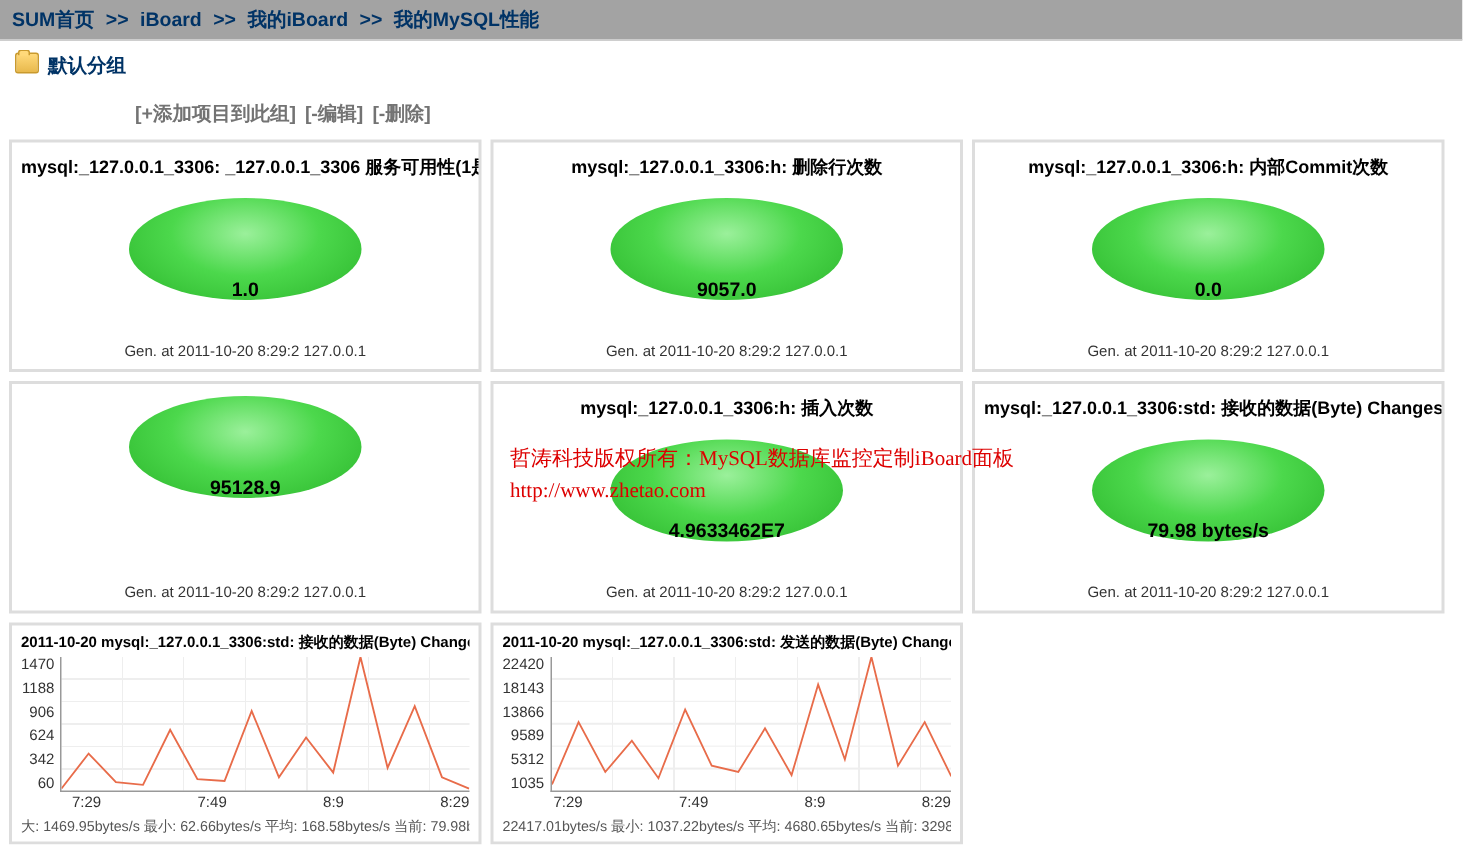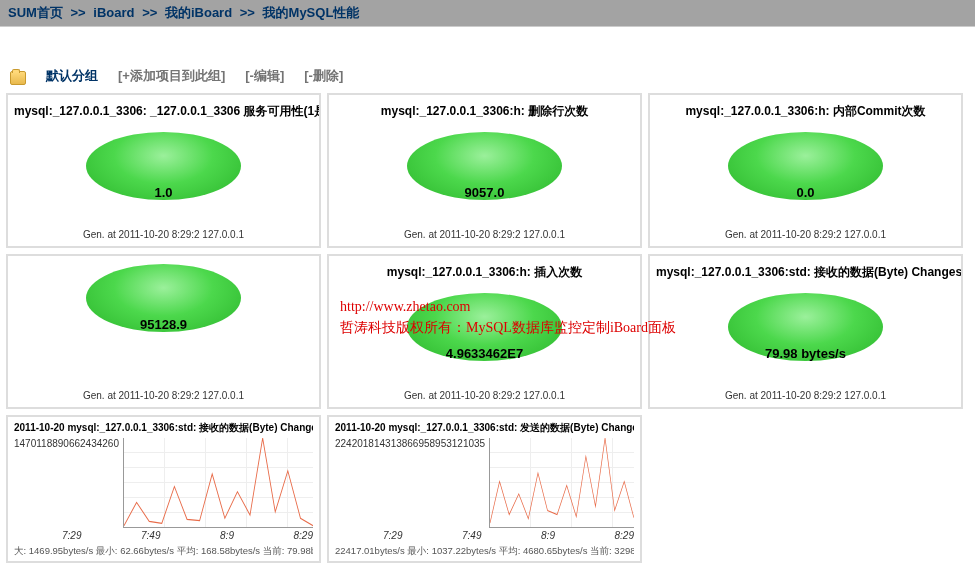--- a/index.html
+++ b/index.html
@@ -1,34 +1,34 @@
 <!DOCTYPE html>
 <html><head>
 <meta charset="utf-8">
 <style>
 * { margin: 0; padding: 0; box-sizing: border-box; }
 body { font-family: Arial, sans-serif; font-size: 12px; background: #fff; width: 975px; }
 .breadcrumb { background: #a3a3a3; padding: 4px 8px; font-size: 13px; font-weight: bold; color: #003366; border-bottom: 1px solid #ccc; }
 .breadcrumb a { color: #003366; text-decoration: none; }
 .sep { color: #003366; margin: 0 4px; }
-.group-header { padding: 8px 10px; font-size: 13px; color: #003366; font-weight: bold; display: flex; align-items: flex-end; gap: 20px; }
+.group-header { padding: 8px 10px; font-size: 13px; color: #003366; font-weight: bold; display: flex; align-items: flex-start; gap: 6px; }
 .folder-icon { width: 16px; height: 14px; background: linear-gradient(#ffd97a, #e8b94d); border: 1px solid #c99a2e; border-radius: 2px; position: relative; display: inline-block; }
 .folder-icon::before { content: ""; position: absolute; top: -3px; left: 1px; width: 6px; height: 3px; background: #ffd97a; border: 1px solid #c99a2e; border-bottom: none; border-radius: 2px 2px 0 0; }
 .group-header .link { color: #737373; font-weight: bold; margin-top: 32px; }
 .panels { display: flex; flex-wrap: wrap; gap: 6px; padding: 0 6px; }
 .panel { border: 2px solid #ddd; background: #fff; width: 315px; height: 155px; display: flex; flex-direction: column; align-items: center; position: relative; }
 .panel-title { font-size: 12px; font-weight: bold; padding: 8px 6px 4px; text-align: center; width: 100%; white-space: nowrap; overflow: hidden; }
 .ellipse { width: 155px; height: 68px; border-radius: 50%; background: radial-gradient(ellipse at 50% 35%, #9bf09b 0%, #4cd84c 45%, #2bb52b 100%); display: flex; align-items: flex-end; justify-content: center; font-weight: bold; font-size: 13px; margin-top: 8px; }
 .panel-footer { font-size: 10px; color: #333; text-align: center; width: 100%; position: absolute; bottom: 6px; }
 .chart-panel { border: 2px solid #ddd; background: #fff; width: 315px; height: 148px; padding: 4px 6px; display: flex; flex-direction: column; }
 .chart-title { font-size: 10px; font-weight: bold; margin-bottom: 4px; white-space: nowrap; overflow: hidden; }
 .chart-body { display: flex; flex: 1; }
-.ylabels { display: flex; flex-direction: row; justify-content: space-between; font-size: 10px; text-align: right; padding-right: 4px; color: #333; height: 90px; }
+.ylabels { display: flex; flex-direction: column; justify-content: space-between; font-size: 10px; text-align: right; padding-right: 4px; color: #333; height: 90px; }
 .plot { flex: 1; height: 90px; border-left: 1px solid #999; border-bottom: 1px solid #999; background: repeating-linear-gradient(to top, transparent, transparent 14px, #eee 14px, #eee 15px), repeating-linear-gradient(to right, transparent, transparent 40px, #eee 40px, #eee 41px); position: relative; }
-.xlabels { display: flex; justify-content: space-between; font-size: 10px; color: #333; margin-left: 48px; margin-top: 2px; font-style: italic; }
+.xlabels { display: flex; justify-content: space-between; font-size: 10px; color: #333; margin-left: 34px; margin-top: 2px; }
 .chart-stats { font-size: 9.5px; color: #555; margin-top: 4px; white-space: nowrap; overflow: hidden; }
 .watermark { position: absolute; top: 296px; left: 340px; color: #d00; font-size: 14px; font-family: "SimSun", serif; z-index: 100; pointer-events: none; line-height: 1.5; }
 svg.spark { position: absolute; top: 0; left: 0; width: 100%; height: 100%; }
 svg.spark polyline { fill: none; stroke: #e86c4a; stroke-width: 1.2; }
 </style>
 </head>
 <body>
 
 <div class="breadcrumb">
   <a>SUM首页</a>
@@ -139,15 +139,15 @@
         <span>7:29</span>
         <span>7:49</span>
         <span>8:9</span>
         <span>8:29</span>
       </div>
       <div class="chart-stats">22417.01bytes/s 最小: 1037.22bytes/s 平均: 4680.65bytes/s 当前: 3298.81bytes/s</div>
     </div>
   </div>
 
 <div class="watermark">
+  <div>哲涛科技版权所有：MySQL数据库监控定制iBoard面板</div>
   <div>http://www.zhetao.com</div>
-  <div>哲涛科技版权所有：MySQL数据库监控定制iBoard面板</div>
 </div>
 
 </body></html>

